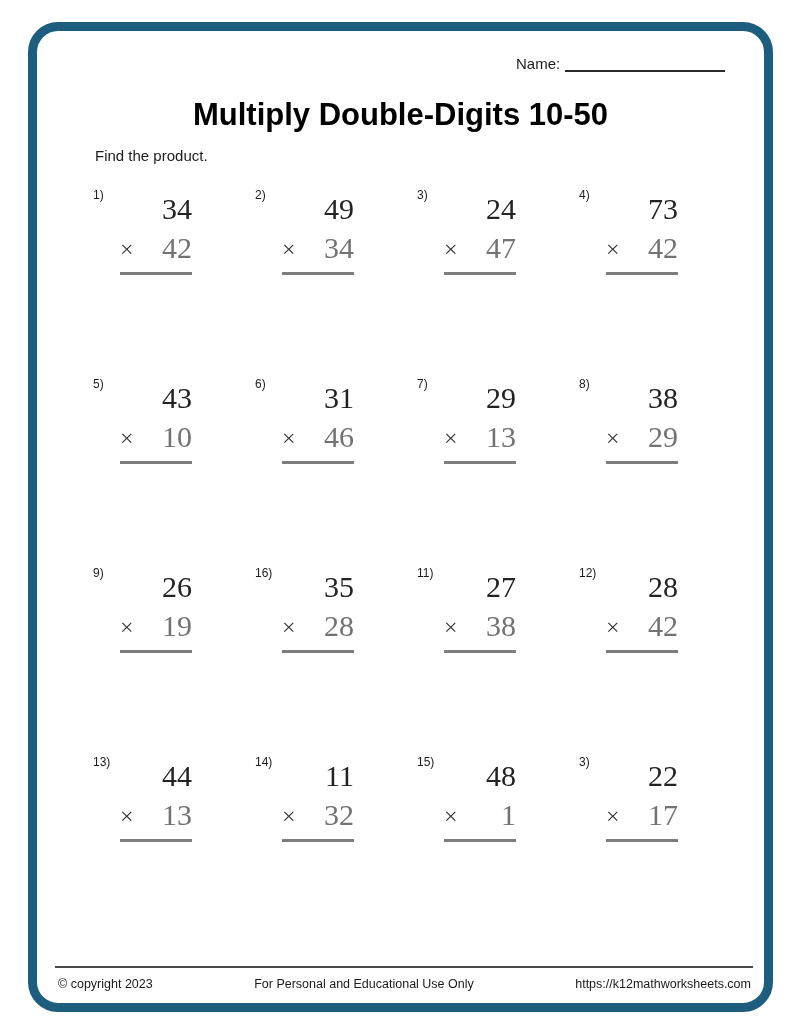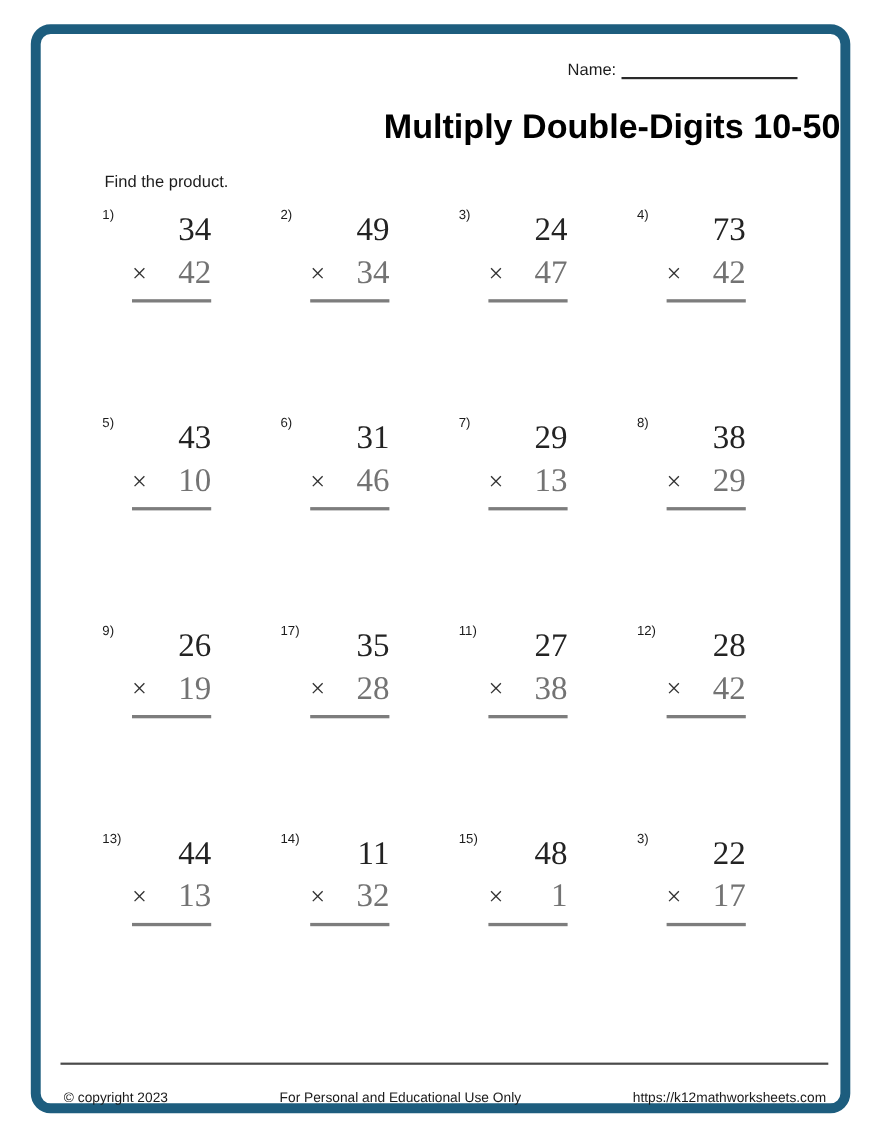--- a/index.html
+++ b/index.html
@@ -9,49 +9,49 @@
     font-family: "Liberation Sans", sans-serif;
     color: var(--text, #1c1c1c);
     position: relative;
     overflow: hidden;
   }
   .frame {
     position: absolute;
     left: 28px; top: 22px;
     width: 745px; height: 990px;
     border: 9px solid var(--frame, #1d5d7e);
-    border-radius: 18px;
+    border-radius: 30px;
     background: #ffffff;
   }
   .name-row {
     position: absolute;
     top: 24px; left: 479px;
     font-size: 15px;
     white-space: nowrap;
   }
   .name-line {
     display: inline-block;
     width: 160px; height: 15px;
     border-bottom: 2px solid #2a2a2a;
     margin-left: 5px;
     vertical-align: bottom;
   }
   .title {
     position: absolute;
     top: 66px; left: 0;
     width: 100%;
-    text-align: right;
+    text-align: center;
     font-size: 31px;
     font-weight: bold;
     letter-spacing: 0px;
     color: #000;
   }
   .instructions {
     position: absolute;
-    top: 126px; left: 58px;
+    top: 116px; left: 58px;
     font-size: 15px;
   }
   .grid {
     position: absolute;
     top: 155px; left: 55px;
     display: grid;
     grid-template-columns: repeat(4, 162px);
     grid-auto-rows: 189px;
   }
   .problem { position: relative; }
@@ -92,21 +92,21 @@
     margin-top: 6px;
     border-top: 3px solid var(--answer-line, #7d7d7d);
     width: 100%;
     height: 0;
   }
   .footer {
     position: absolute;
     top: 935px; left: 18px;
     width: 698px;
     border-top: 2px solid var(--footer-line, #4a4a4a);
-    padding-top: 23px;
+    padding-top: 9px;
     display: flex;
     justify-content: space-between;
     align-items: baseline;
     font-size: 12.5px;
     color: #1a1a1a;
   }
   .footer .f-left { padding-left: 3px; }
   .footer .f-right { padding-right: 2px; }
 </style>
 </head>
@@ -225,21 +225,21 @@
       <div class="topnum">26</div>
       <div class="brow">
         <span class="times">×</span>
         <span class="botnum">19</span>
       </div>
       <div class="ansline"></div>
     </div>
   </div>
 
   <div class="problem">
-    <span class="pnum">17)</span>
+    <span class="pnum">16)</span>
     <div class="stack">
       <div class="topnum">35</div>
       <div class="brow">
         <span class="times">×</span>
         <span class="botnum">28</span>
       </div>
       <div class="ansline"></div>
     </div>
   </div>
 

